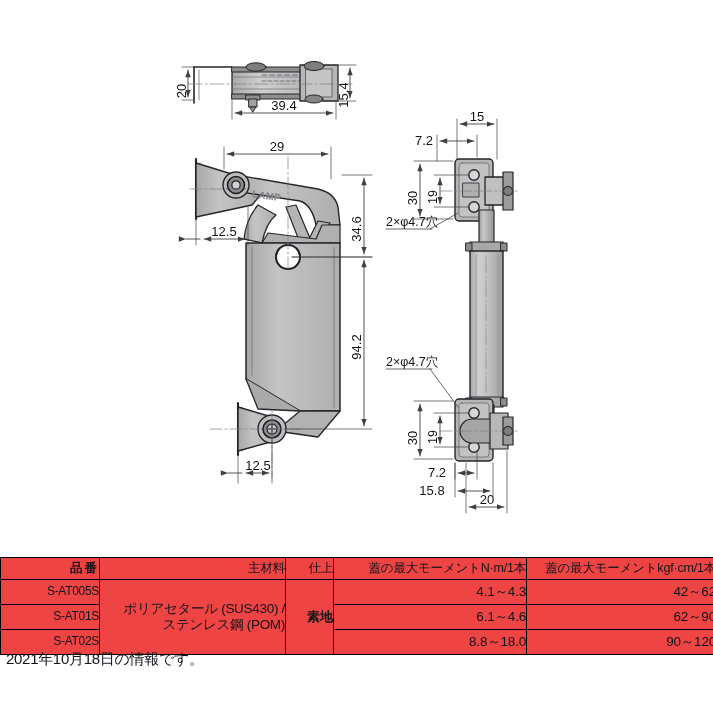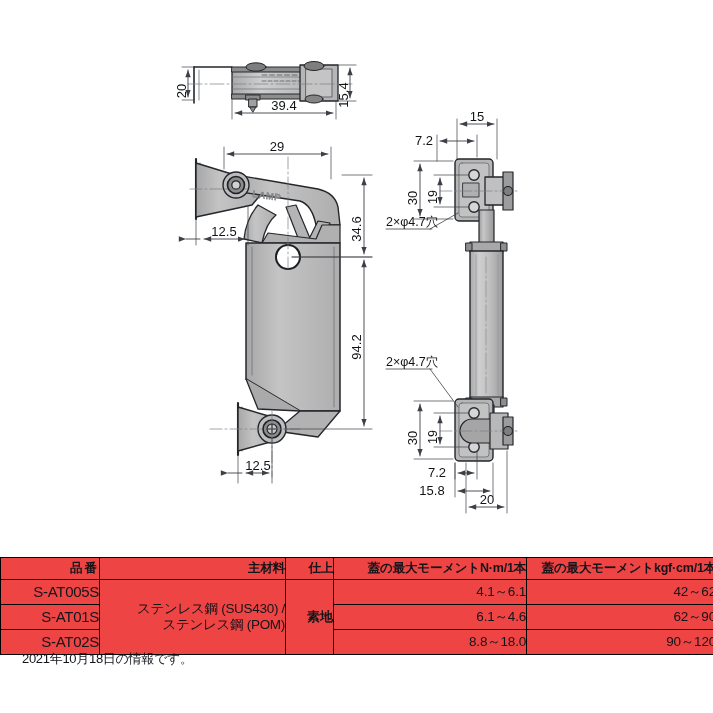--- a/index.html
+++ b/index.html
@@ -26,47 +26,47 @@
     border:1px solid #000000;
     padding:0;
     text-align:right;
     vertical-align:middle;
     line-height:1.15;
     color:#12151a;
     background:#ef4444;
   }
   th.hdr{
     background:#e4e4e4;
-    font-weight:700;
+    font-weight:400;
     height:21px;
     font-size:12.5px;
     letter-spacing:-0.2px;
   }
   th.hdr-part{
     background:#5b74b4;
     color:#ffffff;
     font-weight:700;
     letter-spacing:2px;
   }
   td.partno{
     background:#f6f4e2;
-    font-size:15px;
+    font-size:12px;
     height:24px;
     letter-spacing:-0.3px;
   }
   td.material{
     font-size:13.5px;
     line-height:1.45;
     letter-spacing:-0.3px;
   }
   td.finish{font-size:13px;font-weight:bold;}
   td.num{font-size:13.5px;letter-spacing:-0.2px;height:24px;}
   .note{
     position:absolute;left:6px;top:650px;
-    font-size:13px;color:#12151a;letter-spacing:-0.3px;margin-left:16px;
+    font-size:15px;color:#12151a;letter-spacing:-0.3px;
   }
 
   
   .dimtxt{font-family:"Liberation Sans","DejaVu Sans",sans-serif;font-size:13px;fill:#111315;}
   .dimtxt-s{font-family:"Liberation Sans","DejaVu Sans",sans-serif;font-size:12.5px;fill:#111315;}
   .noteTxt{font-family:"Liberation Sans","DejaVu Sans",sans-serif;font-size:12.5px;fill:#111315;}
 </style>
 </head>
 <body>
 
@@ -307,25 +307,25 @@
         <th class="hdr" style="width:185px">主材料</th>
         <th class="hdr" style="width:47px">仕上</th>
         <th class="hdr" style="width:192px">蓋の最大モーメントN·m/1本</th>
         <th class="hdr" style="width:189px">蓋の最大モーメントkgf·cm/1本</th>
       </tr>
     </thead>
     <tbody>
       <tr>
         <td class="partno">S-AT005S</td>
         <td class="material" rowspan="3">
-          <div>ステンレス鋼 (SUS430) /</div>
+          <div>ポリアセタール (SUS430) /</div>
           <div>ステンレス鋼 (POM)</div>
         </td>
         <td class="finish" rowspan="3">素地</td>
-        <td class="num">4.1～6.1</td>
+        <td class="num">4.1～4.3</td>
         <td class="num">42～62</td>
       </tr>
       <tr>
         <td class="partno">S-AT01S</td>
         <td class="num">6.1～4.6</td>
         <td class="num">62～90</td>
       </tr>
       <tr>
         <td class="partno">S-AT02S</td>
         <td class="num">8.8～18.0</td>

